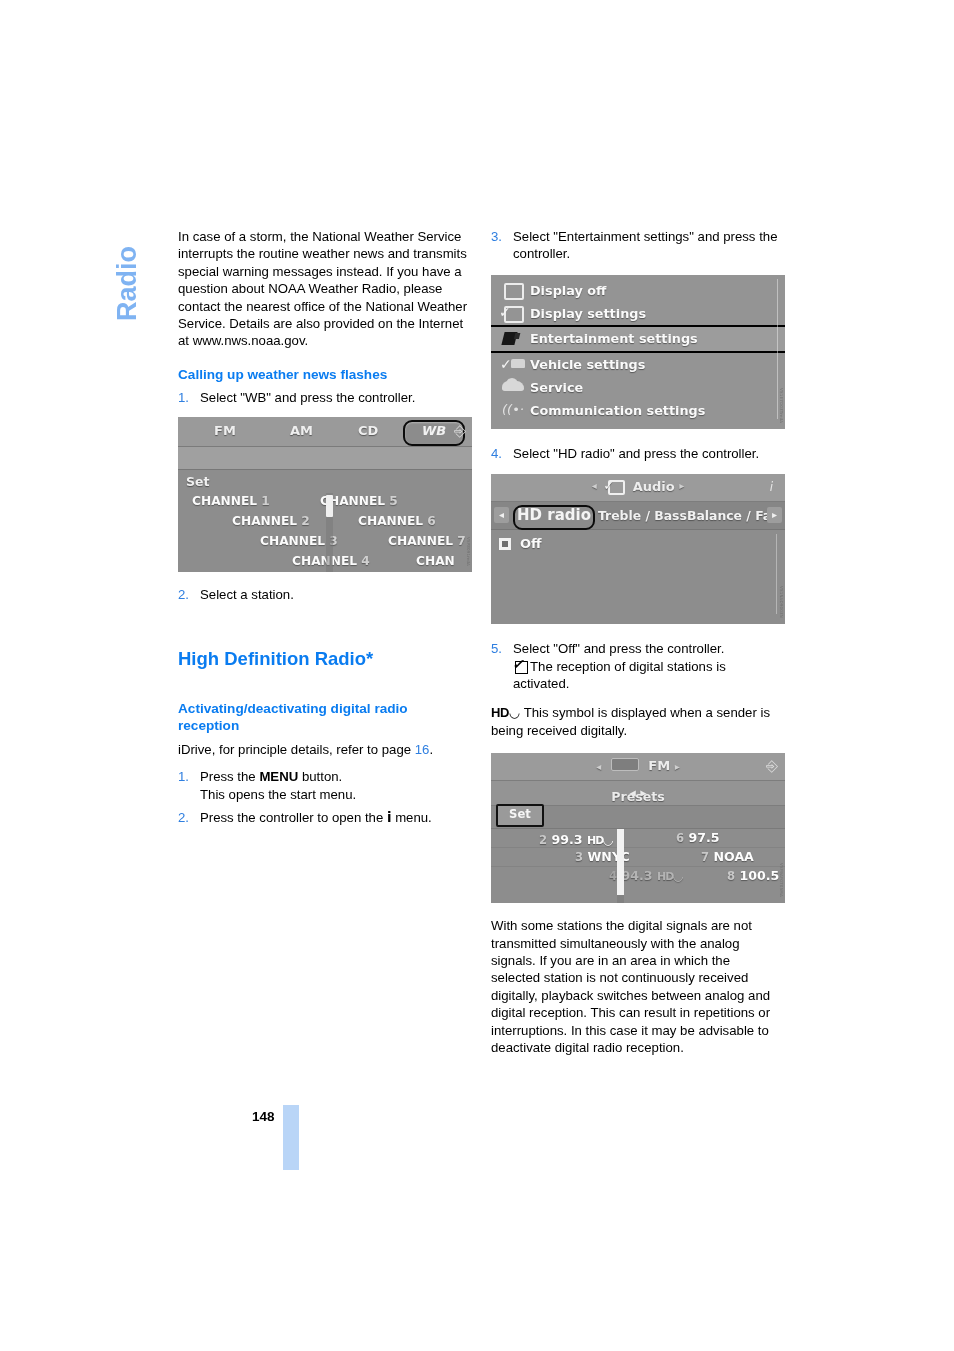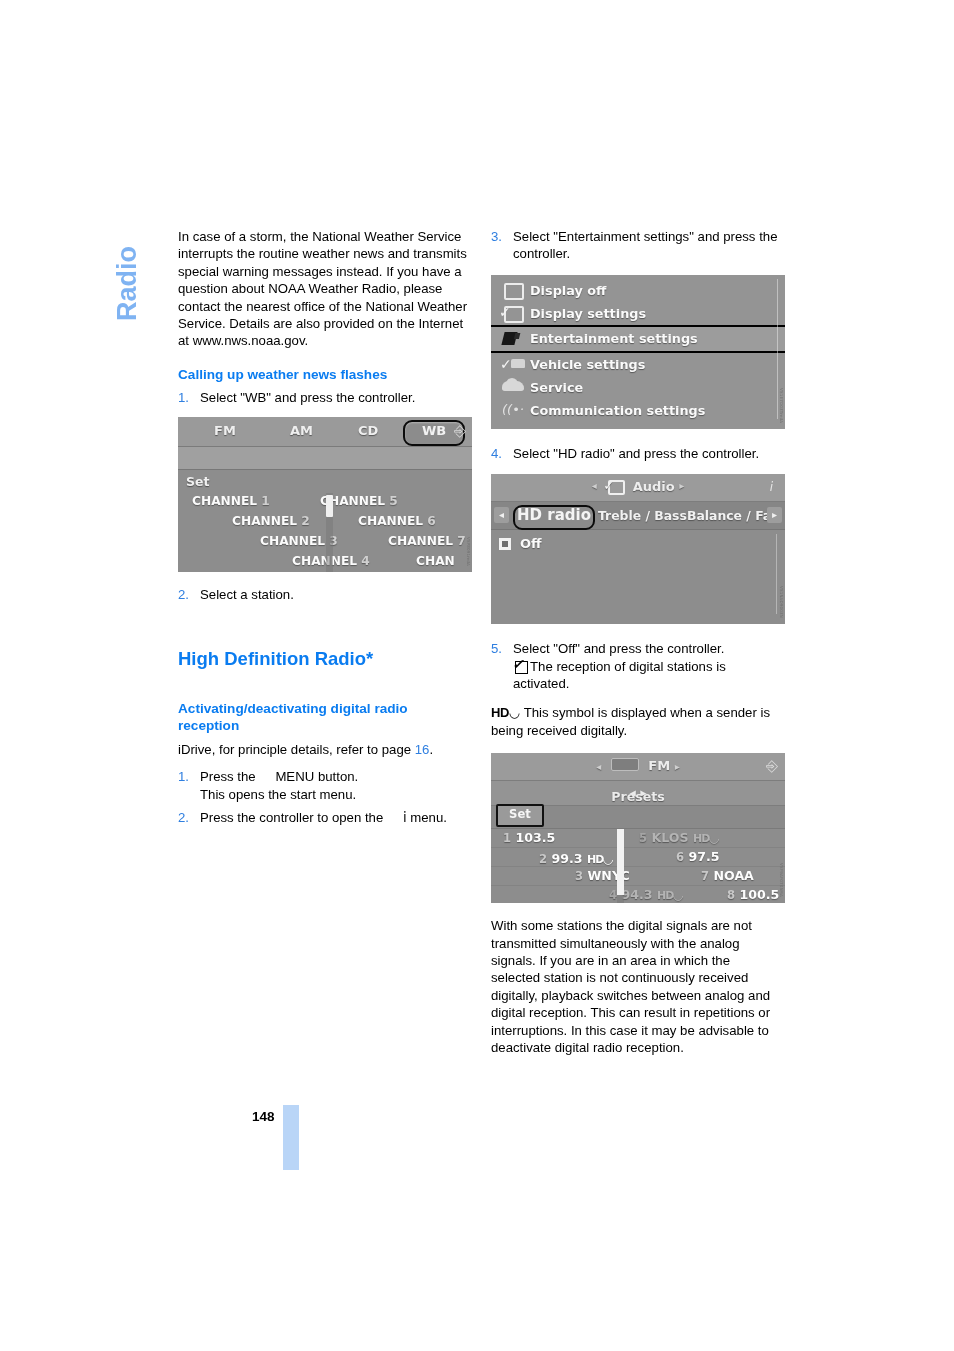--- a/index.html
+++ b/index.html
@@ -42,21 +42,21 @@
   }
   h3.blue{
     margin:0;font-size:13.6px;font-weight:bold;color:#0a7cf0;line-height:17.4px;
   }
 
   
   .step{display:flex;font-size:13.2px;line-height:17.4px;color:#000;}
   .step .num{color:#2f7fe0;width:22px;flex:0 0 22px;}
   .step .txt{flex:1;}
   .sub{padding-left:22px;font-size:13.2px;line-height:17.4px;}
-  .bold{font-weight:normal;margin-left:16px;}
+  .bold{font-weight:bold;}
   .lnk{color:#2f7fe0;}
 
   
   .shot{
     position:relative;background:#8f8f8f;overflow:hidden;
     font-family:"DejaVu Sans",sans-serif;
   }
   .shot .idtag{
     position:absolute;right:1px;bottom:6px;width:7px;height:56px;
     writing-mode:vertical-rl;font-size:4px;color:#6f6f6f;
@@ -75,20 +75,21 @@
     text-shadow:0 1px 1px rgba(40,40,40,.6);
     position:absolute;top:6px;
   }
   .wb-tab.t1{left:36px;}
   .wb-tab.t2{left:112px;}
   .wb-tab.t3{left:180px;}
   .wb-sel{
     position:absolute;left:225px;top:3px;width:58px;height:22px;
     border:2.5px solid #0b0b0b;border-radius:9px;background:#8c8c8c;
     box-shadow:inset 0 1px 2px rgba(255,255,255,.35);
+    font-style:italic;
   }
   .wb-sel span{
     display:block;text-align:center;line-height:18px;
     font-size:13px;font-weight:bold;color:#f2f2f2;
   }
   .wb-home{
     position:absolute;right:2px;top:5px;width:20px;height:19px;
     color:#d8d8d8;font-size:15px;line-height:19px;text-align:center;
   }
   .wb-strip{height:22px;background:#a0a0a0;border-bottom:1px solid #777;}
@@ -463,25 +464,20 @@
         <div class="f-home">⎆</div>
       </div>
       <div class="f-sub">
         <span>◂ <span>Presets</span> ▸</span>
       </div>
       <div class="f-setbar">
         <div class="f-set">Set</div>
       </div>
       <div class="f-list">
         <div class="f-row">
-          <span class="f-item" style="left:12px;top:1px;"><span class="n">1</span> <span>103.5</span></span>
-          <span class="f-item dim" style="left:148px;top:1px;"><span class="n">5</span> <span>KLOS</span> <span class="hd-glyph">HD</span>◡</span>
-          <div class="f-divline" style="top:18px;"></div>
-        </div>
-        <div class="f-row">
           <span class="f-item" style="left:48px;top:3px;"><span class="n">2</span> <span>99.3</span> <span class="hd-glyph">HD</span>◡</span>
           <span class="f-item" style="left:185px;top:1px;"><span class="n">6</span> <span>97.5</span></span>
           <div class="f-divline" style="top:18px;"></div>
         </div>
         <div class="f-row">
           <span class="f-item" style="left:84px;top:1px;"><span class="n">3</span> <span>WNYC</span></span>
           <span class="f-item" style="left:210px;top:1px;"><span class="n">7</span> <span>NOAA</span></span>
           <div class="f-divline" style="top:18px;"></div>
         </div>
         <div class="f-row">

